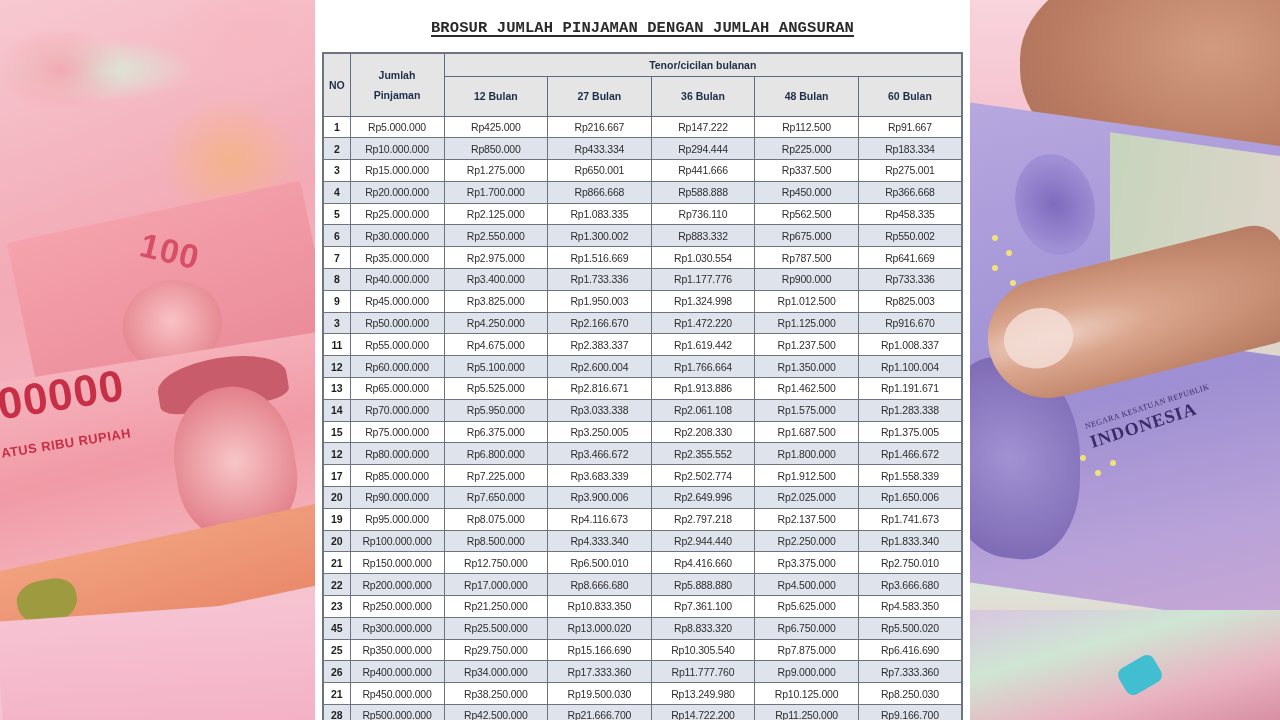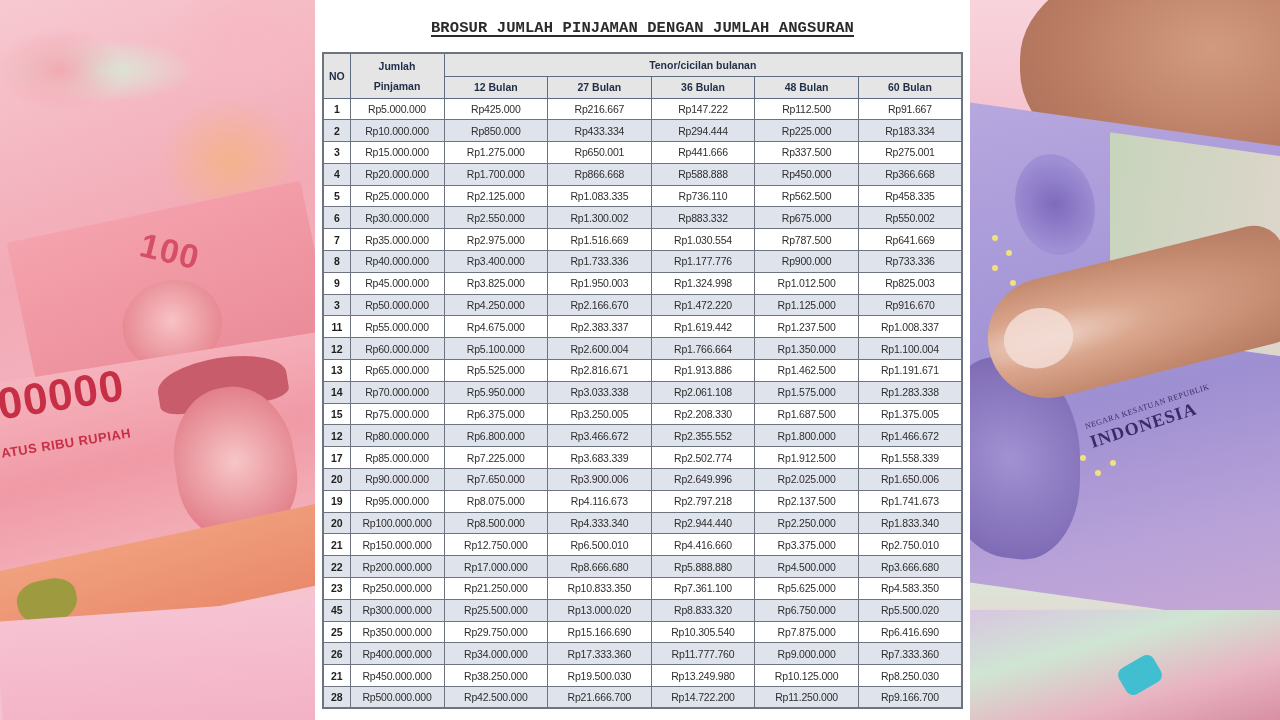--- a/index.html
+++ b/index.html
@@ -92,21 +92,21 @@
     border: 2px solid #6d7480;
   }
   table.loan col.c-no { width: 27px; }
   table.loan col.c-amt { width: 94px; }
   table.loan col.c-val { width: 103.6px; }
   table.loan th {
     background: #e5e5e5; color: #1f2d47; font-weight: bold; font-size: 10.5px;
     border: 1px solid #5c6b80; text-align: center; padding: 0;
   }
   table.loan thead tr.h1 th { height: 23px; }
-  table.loan thead tr.h2 th { height: 22px; }
+  table.loan thead tr.h2 th { height: 40px; }
   table.loan th.th-amt { line-height: 20px; vertical-align: middle; }
   table.loan td {
     height: 21.8px; border: 1px solid #6d7480; text-align: center; padding: 0;
     white-space: nowrap; overflow: hidden; letter-spacing: -0.2px;
   }
   table.loan td.no { font-weight: bold; color: #1f1f1f; }
   table.loan tbody tr:nth-child(odd) td { background: #ffffff; }
   table.loan tbody tr:nth-child(even) td { background: #dfe3ec; }
 </style>
 </head>

